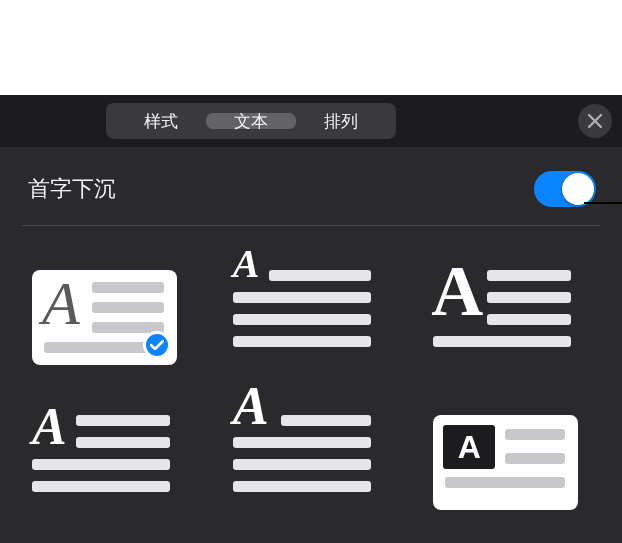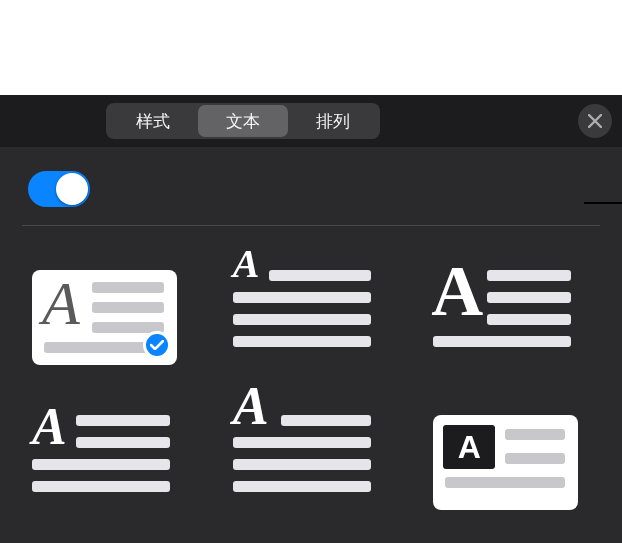--- a/index.html
+++ b/index.html
@@ -31,21 +31,21 @@
       height: 52px;
       display: flex;
       align-items: center;
       padding: 8px 10px;
     }
 
     .segmented-control {
       display: flex;
       background: #3a3a3c;
       border-radius: 8px;
-      padding: 2px;
+      padding: 10px;
       height: 36px;
       margin-left: 96px;
     }
 
     .segment {
       display: flex;
       align-items: center;
       justify-content: center;
       color: #f5f5f7;
       font-size: 17px;
@@ -293,20 +293,21 @@
     <div class="close-btn">
       <svg viewBox="0 0 14 14">
         <path d="M1 1 L13 13 M13 1 L1 13" stroke="#aeaeb2" stroke-width="2.4" stroke-linecap="round" fill="none"></path>
       </svg>
     </div>
   </div>
 
   <div class="content">
 
     <div class="row">
+      <div class="row-label">首字下沉</div>
       <div class="toggle">
         <div class="toggle-knob"></div>
       </div>
     </div>
 
     <div class="grid">
 
       <div class="dropcap-option">
         <div class="thumb thumb-white s1">
           <span class="big-a">A</span>

